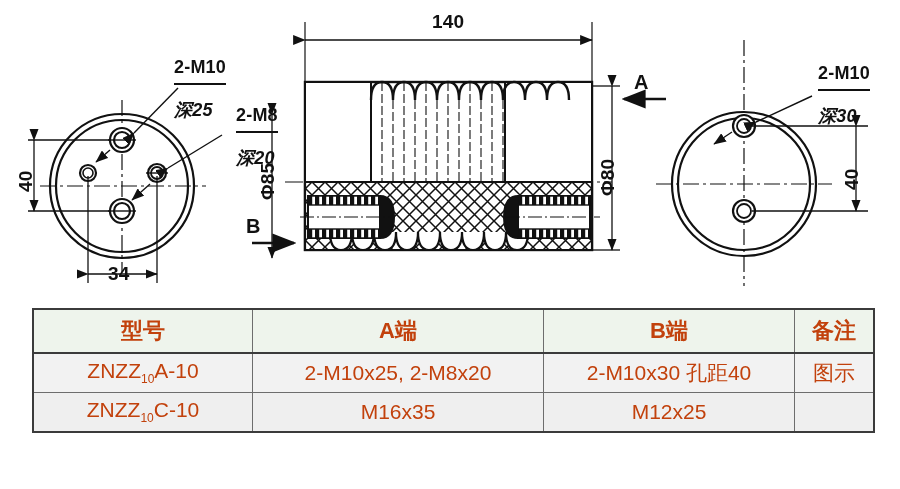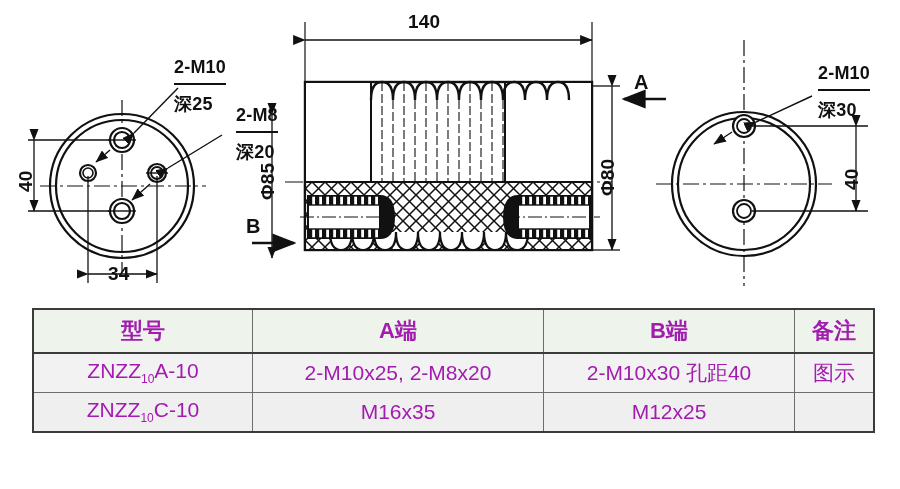--- a/index.html
+++ b/index.html
@@ -24,40 +24,40 @@
     color:#111;
     white-space:nowrap;
     line-height:1.05;
     letter-spacing:.2px;
   }
   .lbl.num{font-size:19px;}
   .lbl.mark{font-size:20px;font-weight:700;}
   .lbl.vert{transform:rotate(-90deg);transform-origin:left top;}
   .callout{font-size:18px;font-weight:700;text-align:left;}
   .callout .top{border-bottom:2px solid #111;padding-bottom:6px;display:block;}
-  .callout .bot{display:block;padding-top:10px;}
+  .callout .bot{display:block;padding-top:16px;font-style:italic;}
 
   
   .tablewrap{
     position:absolute;left:32px;top:308px;width:836px;
   }
   table.spec{
     border-collapse:collapse;
     width:836px;
     table-layout:fixed;
     border:2px solid #3b3b3b;
     background:#f3f3f3;
   }
   table.spec th,table.spec td{
     border:1px solid #6d6d6d;
     text-align:center;
     vertical-align:middle;
     font-size:21px;
     font-weight:400;
-    color:#a21caf;
+    color:#c2410c;
     padding:0;
     height:38px;
     font-family:"Liberation Sans","DejaVu Sans",sans-serif;
   }
   table.spec thead th{
     background:#eef4ec;
     font-weight:700;
     height:42px;
     font-size:22px;
     border-bottom:2px solid #3b3b3b;
@@ -264,21 +264,21 @@
     <div class="lbl callout" style="left:236px;top:106px;">
       <span class="top">2-M8</span>
       <span class="bot">深20</span>
     </div>
 
     <div class="lbl num vert" style="left:16px;top:192px;">40</div>
     <div class="lbl num" style="left:108px;top:264px;">34</div>
     <div class="lbl num vert" style="left:258px;top:200px;">Φ85</div>
     <div class="lbl mark" style="left:246px;top:216px;">B</div>
 
-    <div class="lbl num" style="left:408px;top:12px;">140</div>
+    <div class="lbl num" style="left:432px;top:12px;">140</div>
     <div class="lbl num vert" style="left:598px;top:196px;">Φ80</div>
     <div class="lbl mark" style="left:634px;top:72px;">A</div>
 
     <div class="lbl callout" style="left:818px;top:64px;">
       <span class="top">2-M10</span>
       <span class="bot">深30</span>
     </div>
     <div class="lbl num vert" style="left:842px;top:190px;">40</div>
   </div>
 

